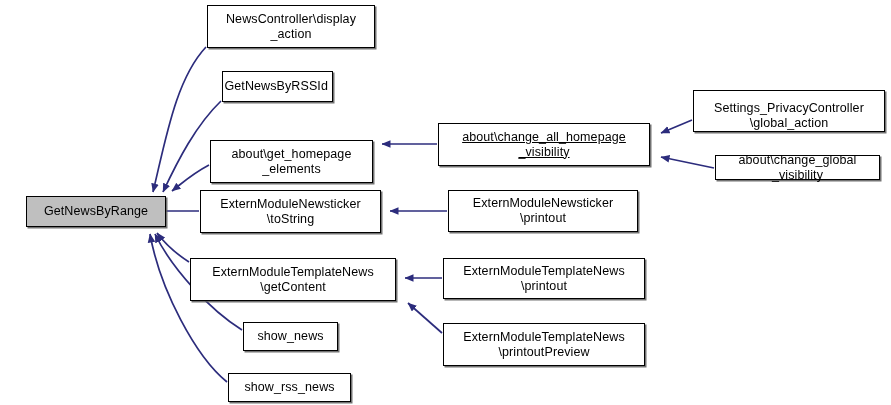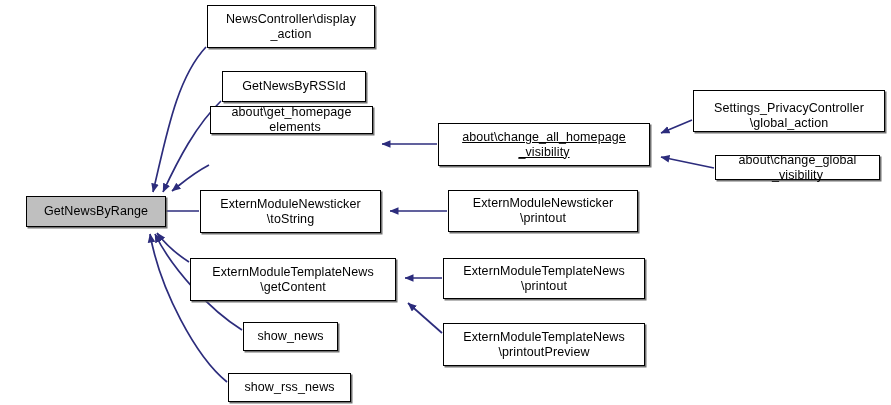--- a/index.html
+++ b/index.html
@@ -96,25 +96,25 @@
 
   <div class="node root" style="left:5px; top:196px; width:140px; height:31px;">
     <span class="node-label">GetNewsByRange</span>
   </div>
 
   <div class="node" style="left:207px; top:5px; width:168px; height:43px;">
     <span class="node-label">NewsController\display
 _action</span>
   </div>
 
-  <div class="node" style="left:222px; top:71px; width:144px; height:31px;">
+  <div class="node" style="left:222px; top:71px; width:111px; height:31px;justify-content:flex-end;">
     <span class="node-label">GetNewsByRSSId</span>
   </div>
 
-  <div class="node" style="left:210px; top:106px; width:163px; height:28px;">
+  <div class="node" style="left:210px; top:140px; width:163px; height:43px;">
     <span class="node-label">about\get_homepage
 _elements</span>
   </div>
 
   <div class="node" style="left:200px; top:190px; width:181px; height:43px;">
     <span class="node-label">ExternModuleNewsticker
 \toString</span>
   </div>
 
   <div class="node" style="left:190px; top:258px; width:206px; height:43px;">

